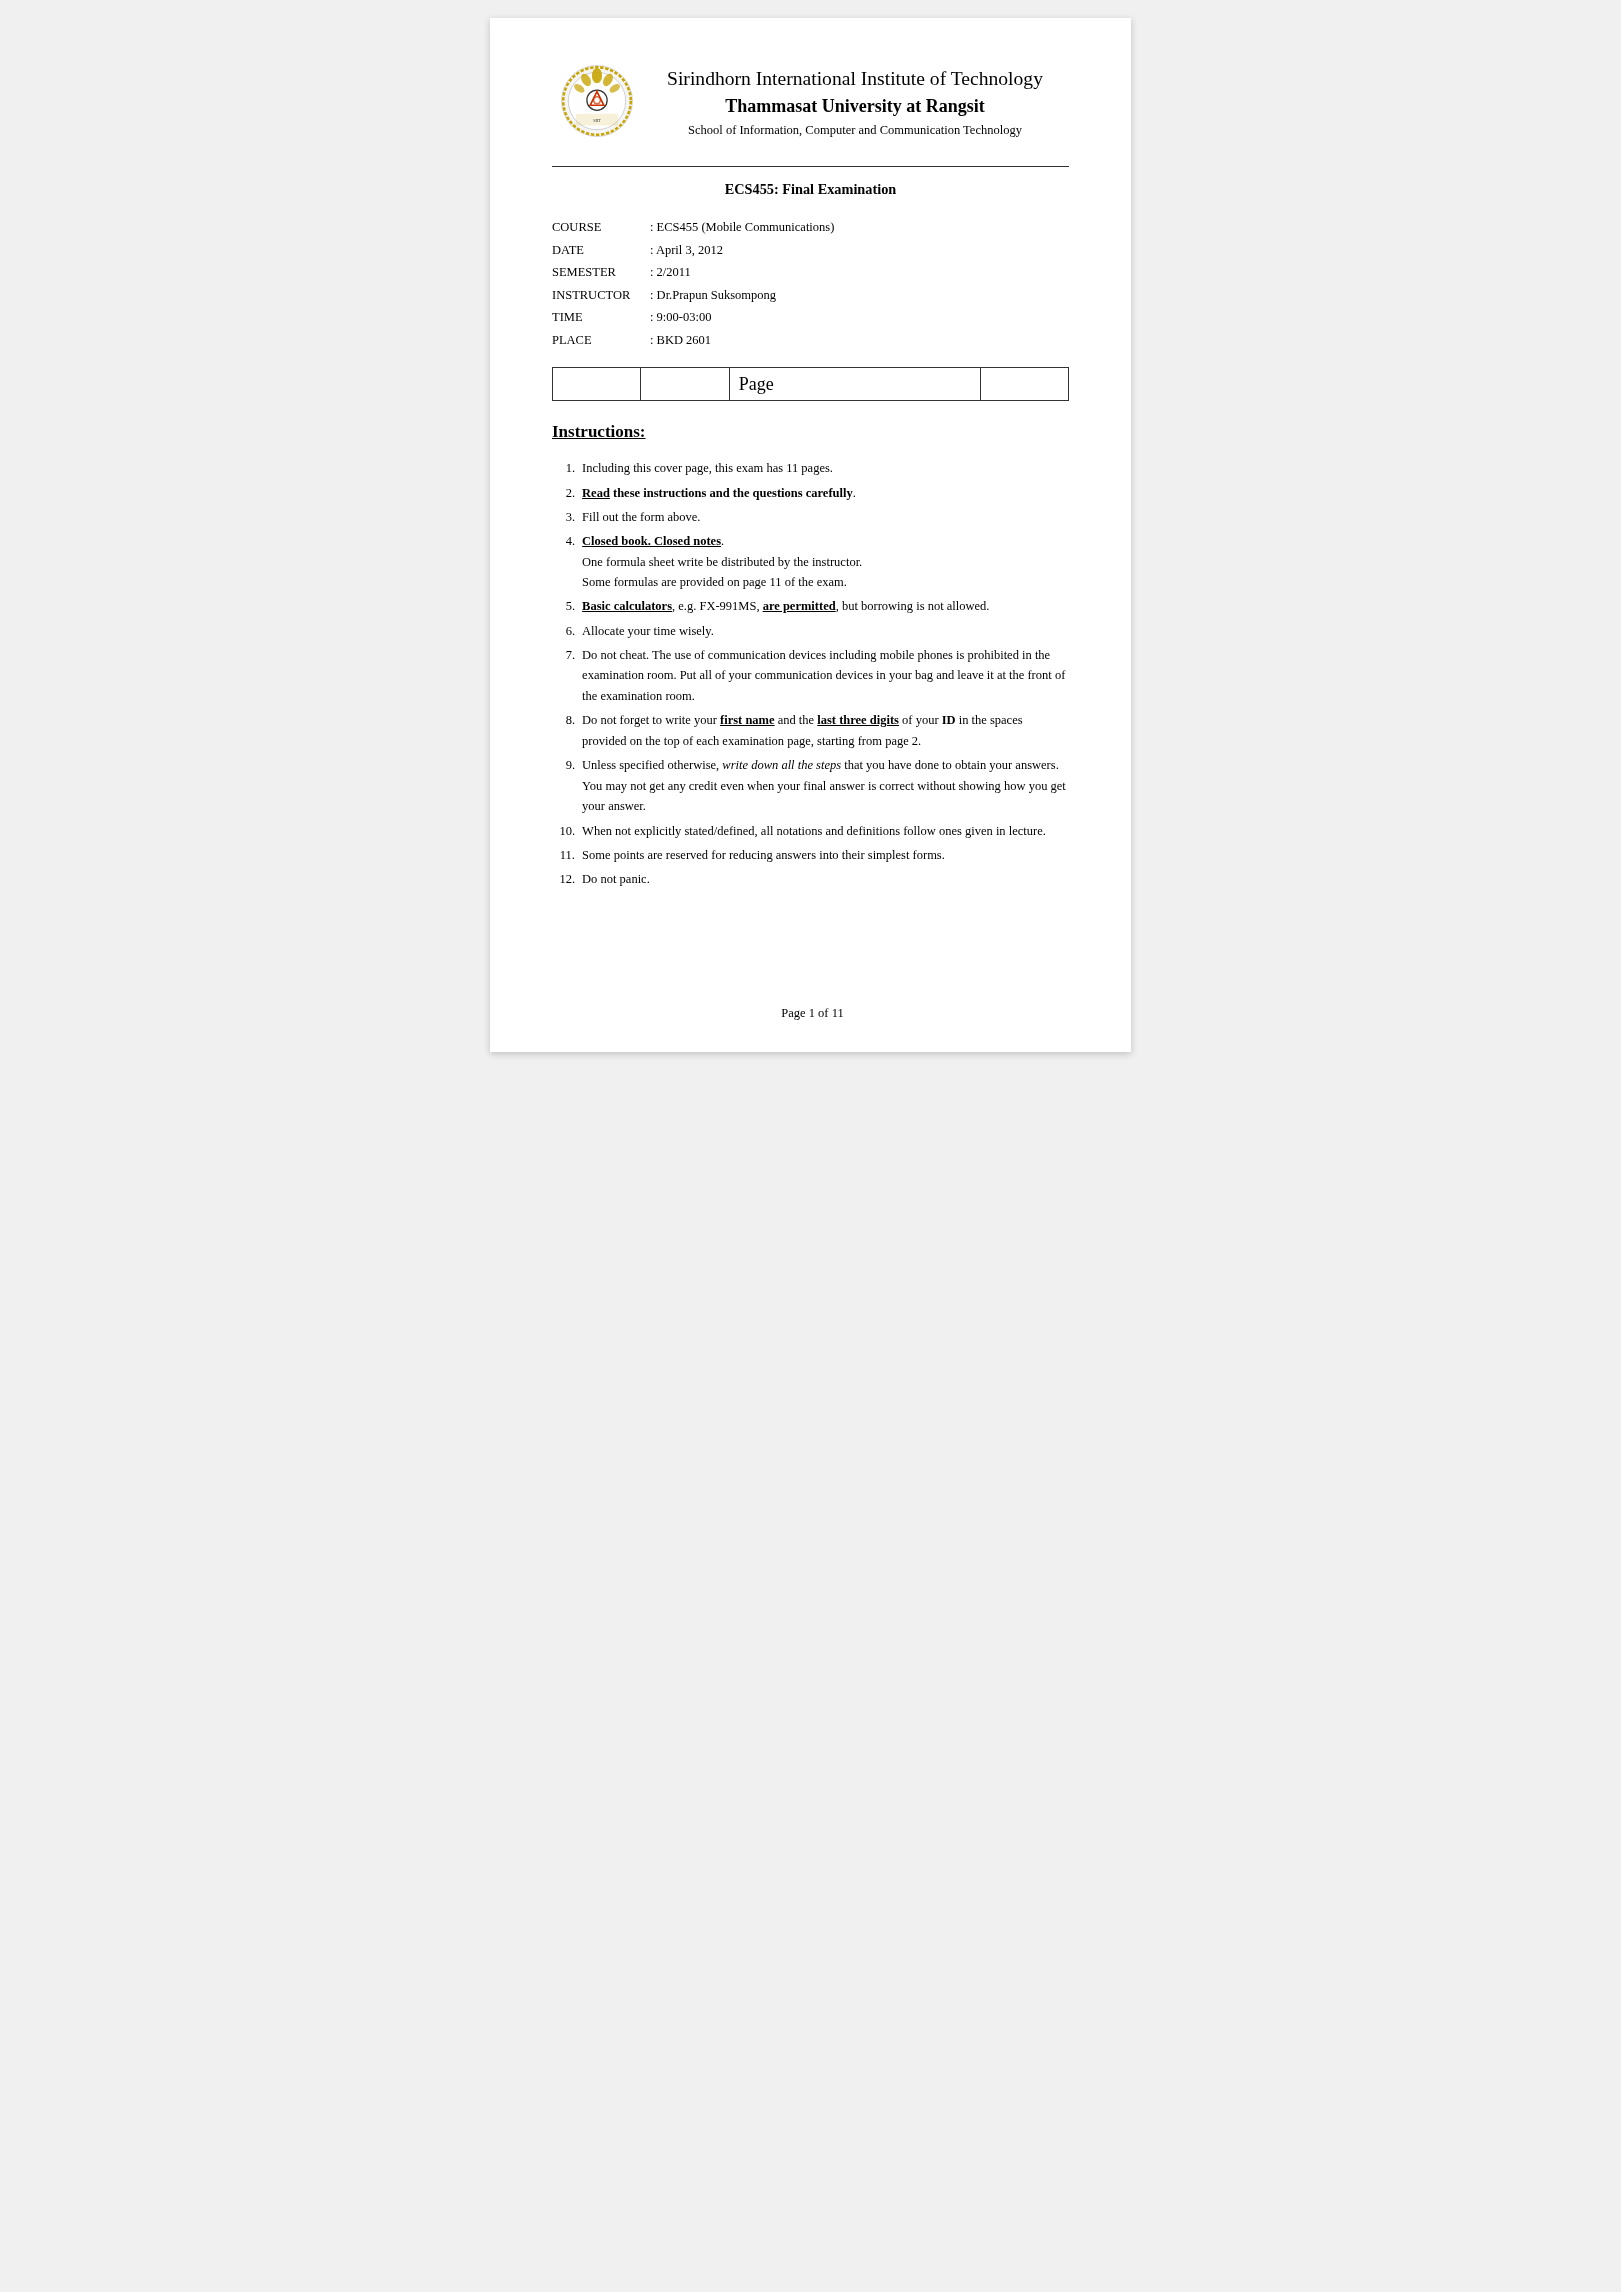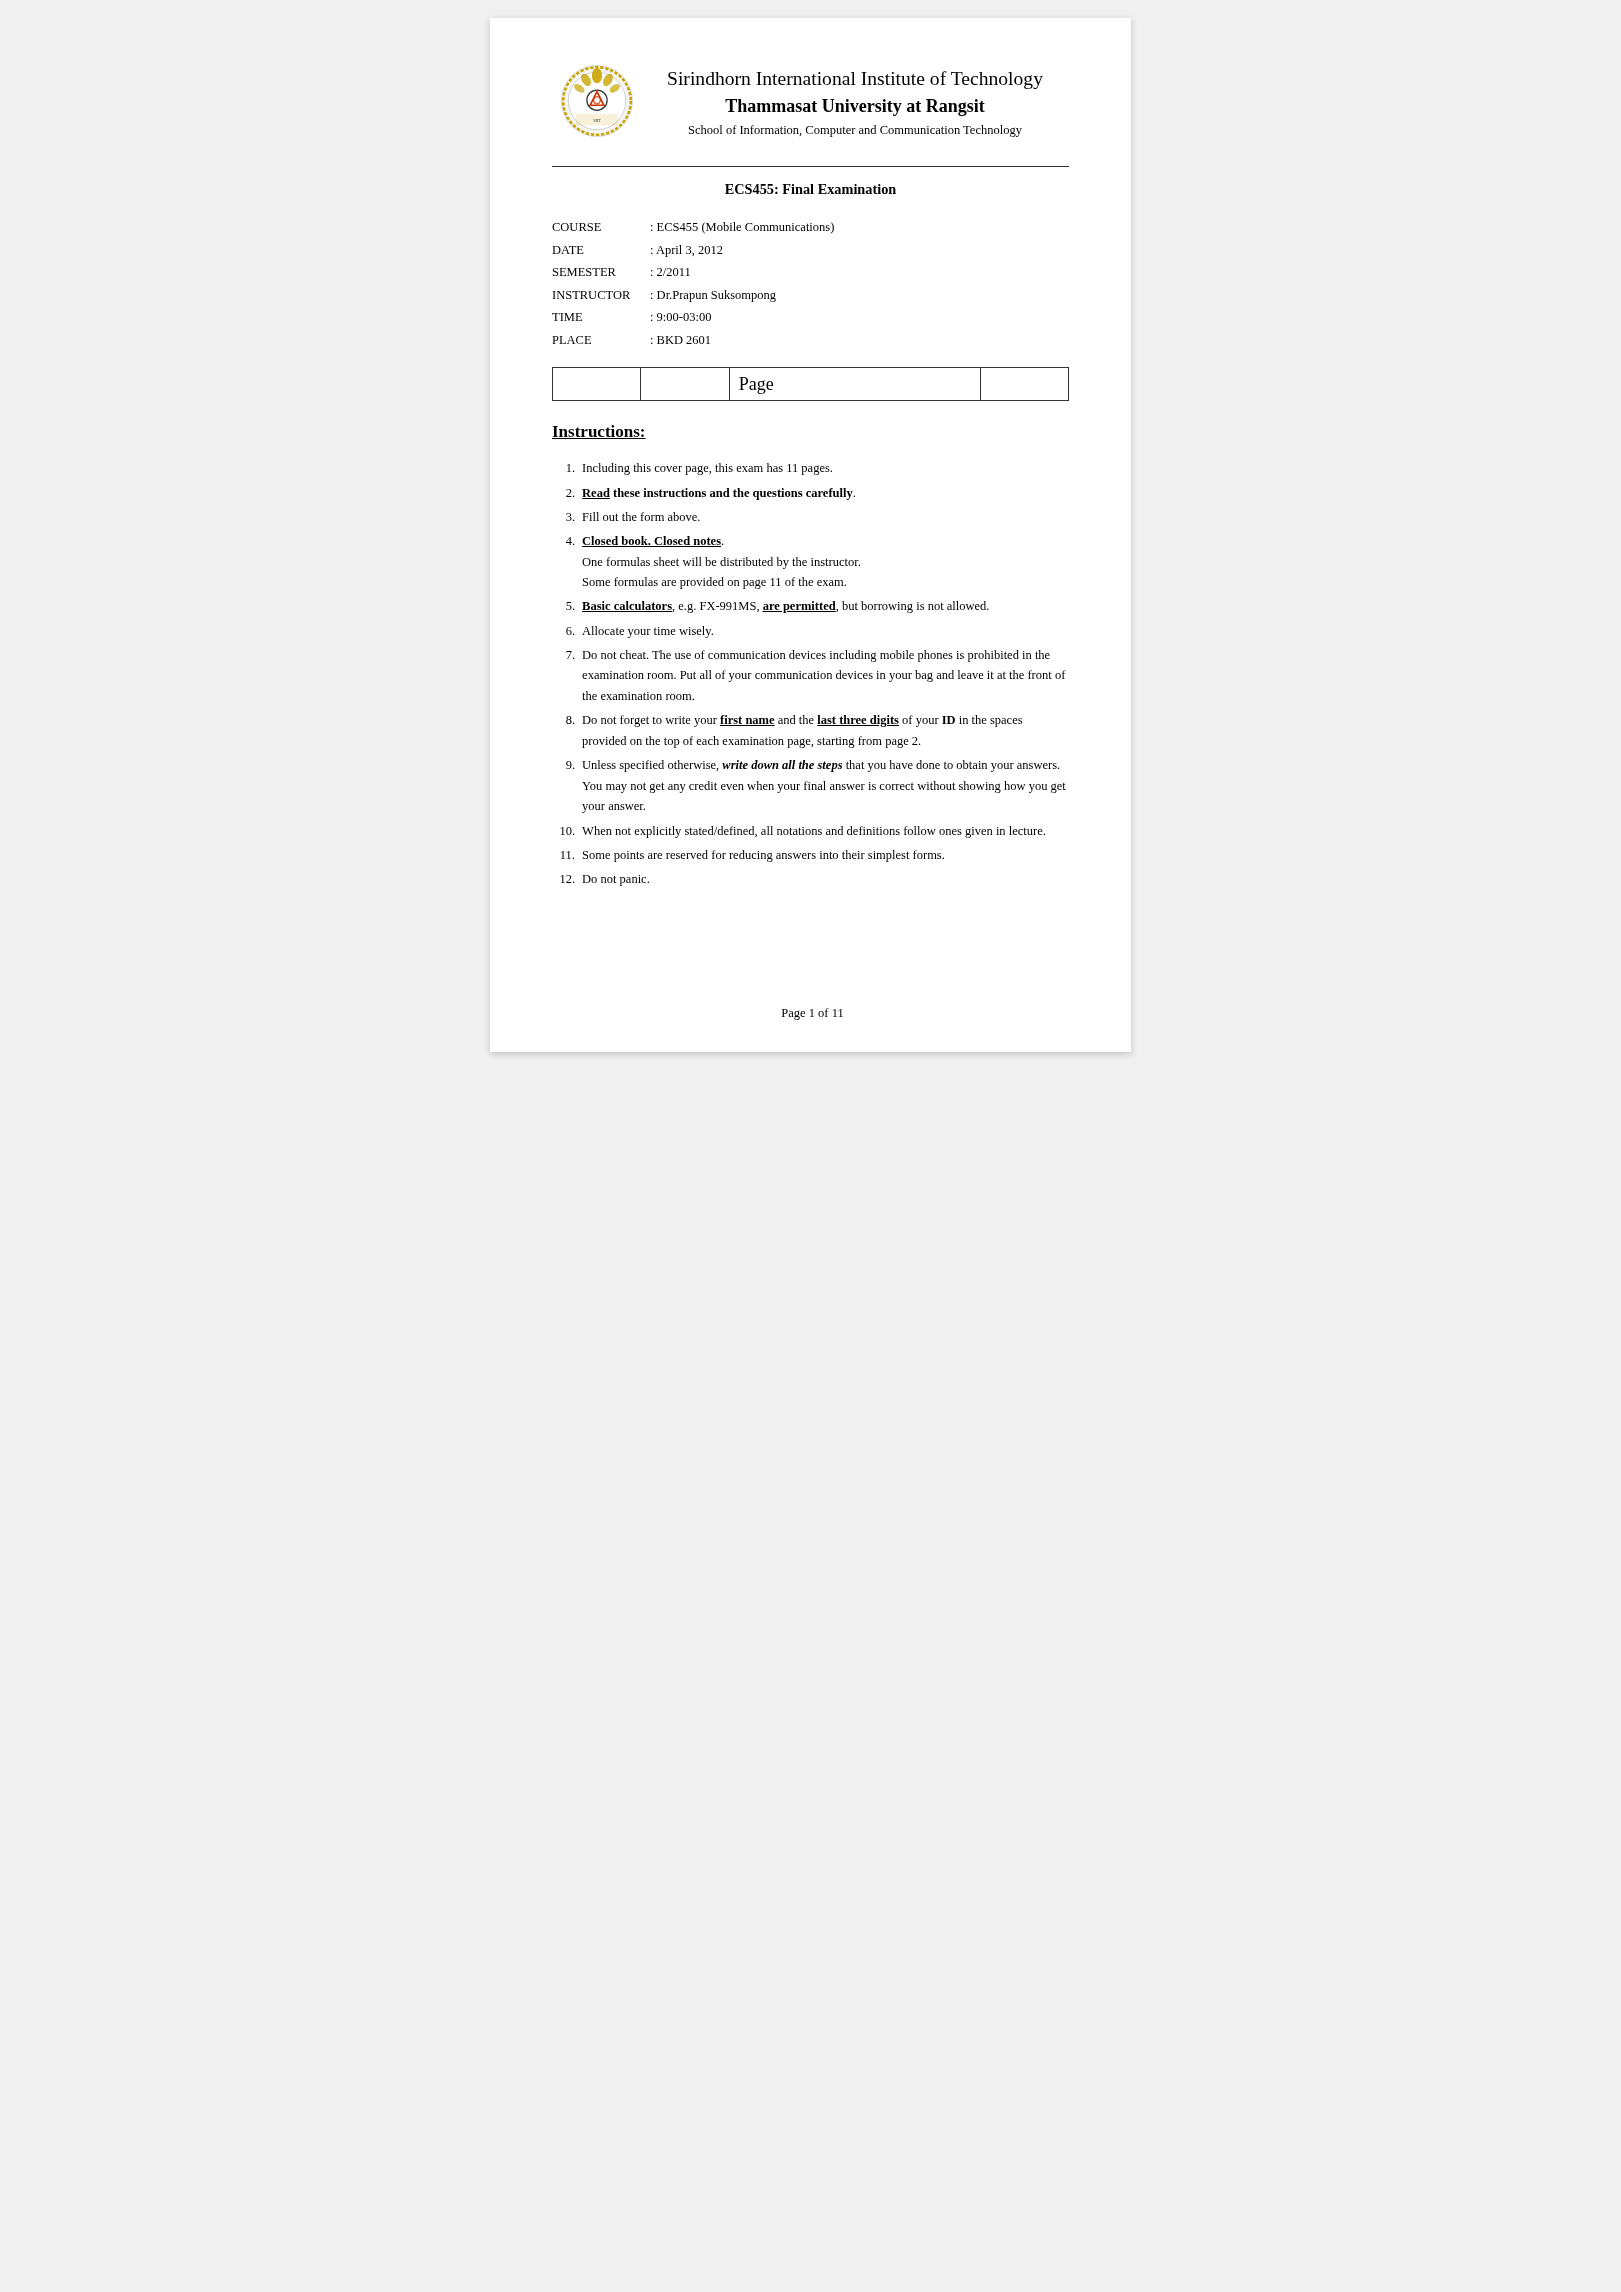--- a/index.html
+++ b/index.html
@@ -302,21 +302,21 @@
 
       <li>
         <span class="num">3.</span>
         <span class="content">Fill out the form above.</span>
       </li>
 
       <li>
         <span class="num">4.</span>
         <span class="content">
           <span class="bold-underline">Closed book. Closed notes</span>.<br>
-          <span>One formulas sheet will be distributed by the instructor.</span><br>
+          <span>One formula sheet write be distributed by the instructor.</span><br>
           <span>Some formulas are provided on page 11 of the exam.</span>
         </span>
       </li>
 
       <li>
         <span class="num">5.</span>
         <span class="content">
           <span class="bold-underline">Basic calculators</span>, e.g. FX-991MS, <span class="bold-underline">are permitted</span>, but borrowing is not allowed.
         </span>
       </li>
@@ -334,21 +334,21 @@
       <li>
         <span class="num">8.</span>
         <span class="content">
           Do not forget to write your <span class="bold-underline">first name</span> and the <span class="bold-underline">last three digits</span> of your <span class="bold">ID</span> in the spaces provided on the top of each examination page, starting from page 2.
         </span>
       </li>
 
       <li>
         <span class="num">9.</span>
         <span class="content">
-          Unless specified otherwise, <span style="font-style:italic;font-weight:bold;margin-top:41px;">write down all the steps</span> that you have done to obtain your answers. You may not get any credit even when your final answer is correct without showing how you get your answer.
+          Unless specified otherwise, <span style="font-style:italic;font-weight:normal;margin-top:41px;">write down all the steps</span> that you have done to obtain your answers. You may not get any credit even when your final answer is correct without showing how you get your answer.
         </span>
       </li>
 
       <li>
         <span class="num">10.</span>
         <span class="content">When not explicitly stated/defined, all notations and definitions follow ones given in lecture.</span>
       </li>
 
       <li>
         <span class="num">11.</span>

